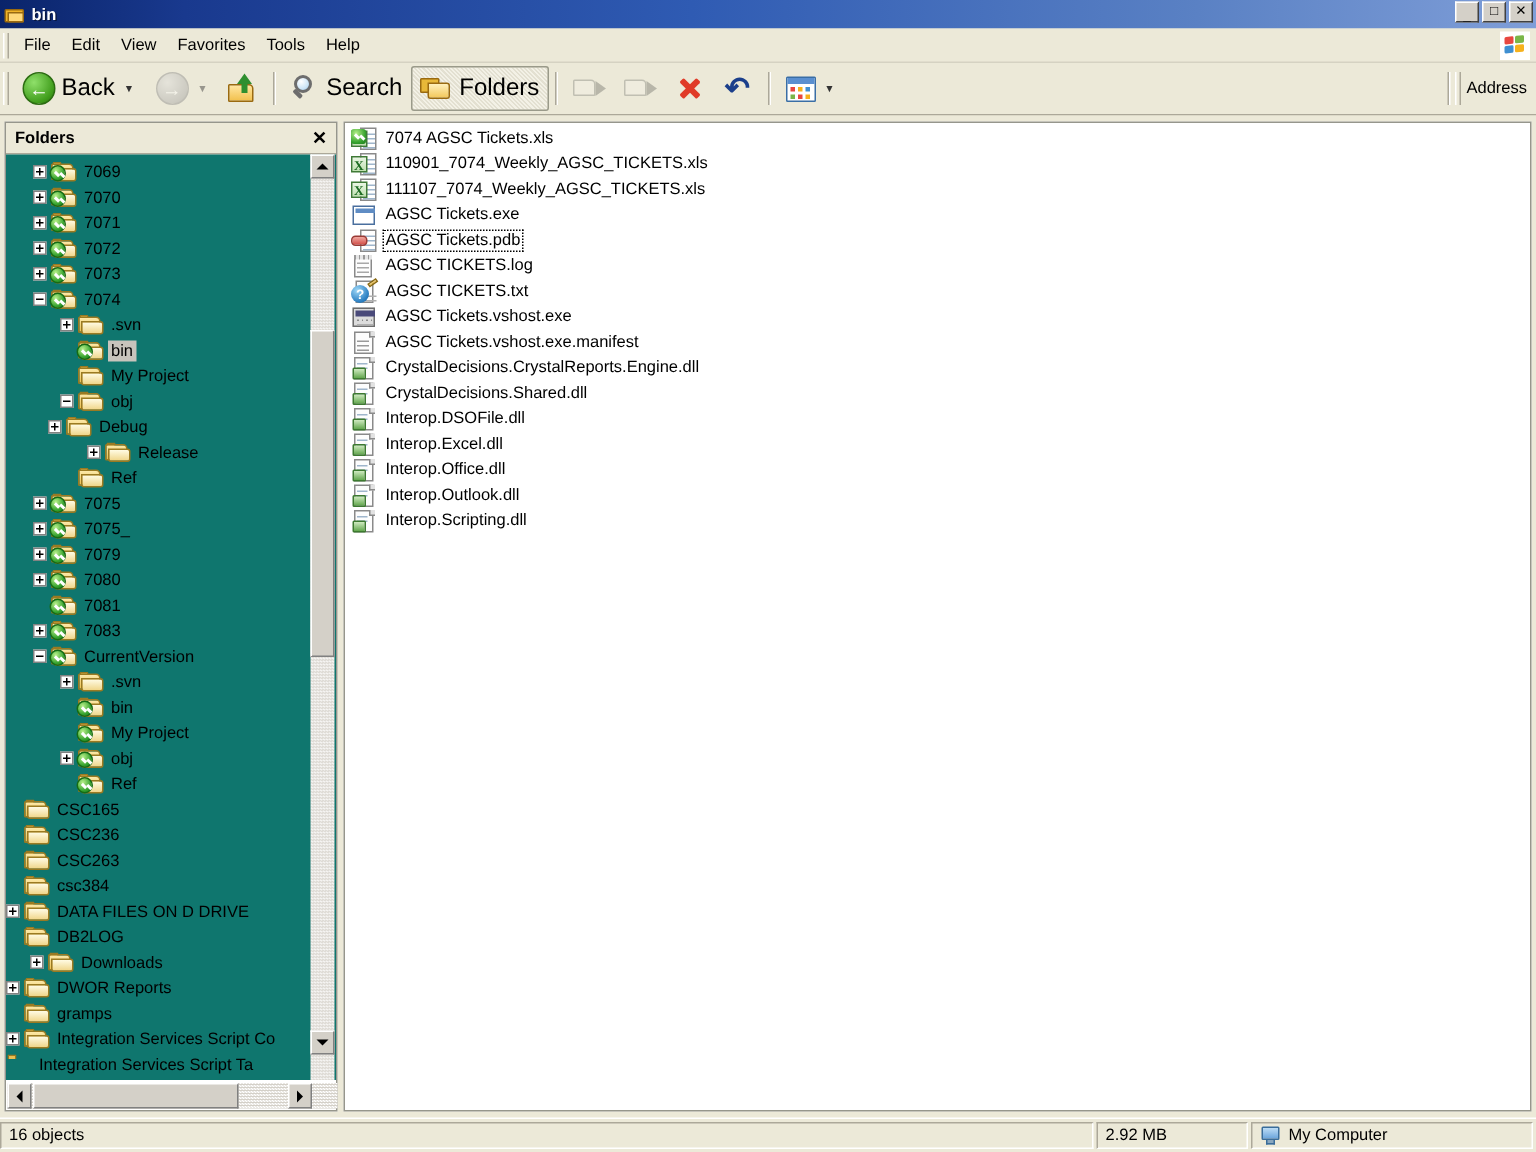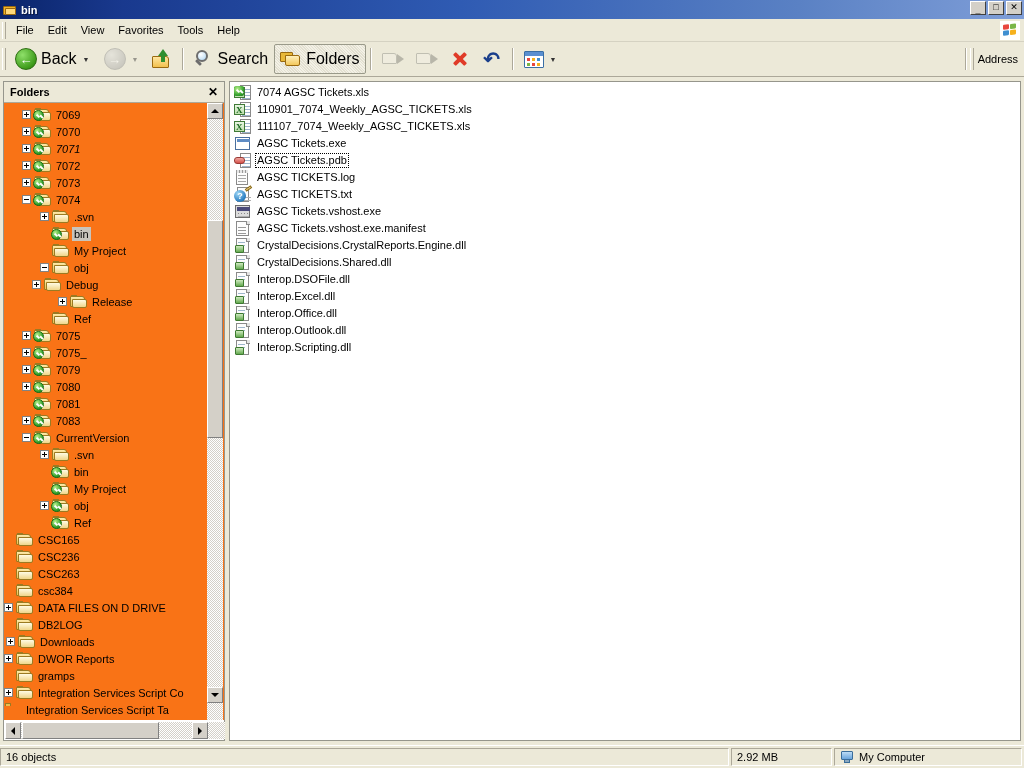--- a/index.html
+++ b/index.html
@@ -172,21 +172,21 @@
   }
   .folders-header {
     height: 21px; background: #ece9d8; border-bottom: 1px solid #aca899;
     display: flex; align-items: center; justify-content: space-between;
     padding: 0 5px 0 6px; color: #000; font-weight: bold; font-size: 11px;
   }
   .folders-close { font-size: 12px; font-weight: bold; cursor: default; color: #000; padding: 0 1px; }
 
   .tree-scroll-area {
     position: absolute; left: 0; top: 21px; width: 220px; height: 617px;
-    background: #f97316; overflow: hidden;
+    background: #0f766e; overflow: hidden;
   }
   .tree {
     position: absolute; left: 0; top: 3px; width: 206px;
   }
   .tree-row {
     height: 17px; display: flex; align-items: center; white-space: nowrap;
   }
   .exp-box {
     width: 9px; height: 9px; border: 1px solid #828282; background: #ffffff;
     position: relative; flex: 0 0 auto; margin-right: 3px;
@@ -508,21 +508,21 @@
             <div class="tree-row" style="padding-left: 18px;">
               <div class="exp-box plus"></div>
               <div class="fld open">
                 <div class="tab"></div>
                 <div class="back"></div>
                 <div class="front"></div>
                 <div class="ovl"></div>
               </div>
               <span class="tree-label">7070</span>
             </div>
-            <div class="tree-row" style="padding-left: 18px; font-style: italic;">
+            <div class="tree-row" style="padding-left: 18px;">
               <div class="exp-box plus"></div>
               <div class="fld open">
                 <div class="tab"></div>
                 <div class="back"></div>
                 <div class="front"></div>
                 <div class="ovl"></div>
               </div>
               <span class="tree-label">7071</span>
             </div>
             <div class="tree-row" style="padding-left: 18px;">
@@ -785,21 +785,21 @@
             </div>
             <div class="tree-row" style="padding-left: 0px;">
               <div class="exp-spacer"></div>
               <div class="fld open">
                 <div class="tab"></div>
                 <div class="back"></div>
                 <div class="front"></div>
               </div>
               <span class="tree-label">DB2LOG</span>
             </div>
-            <div class="tree-row" style="padding-left: 2px;">
+            <div class="tree-row" style="padding-left: 16px;">
               <div class="exp-box plus"></div>
               <div class="fld open">
                 <div class="tab"></div>
                 <div class="back"></div>
                 <div class="front"></div>
               </div>
               <span class="tree-label">Downloads</span>
             </div>
             <div class="tree-row" style="padding-left: 0px;">
               <div class="exp-box plus"></div>

